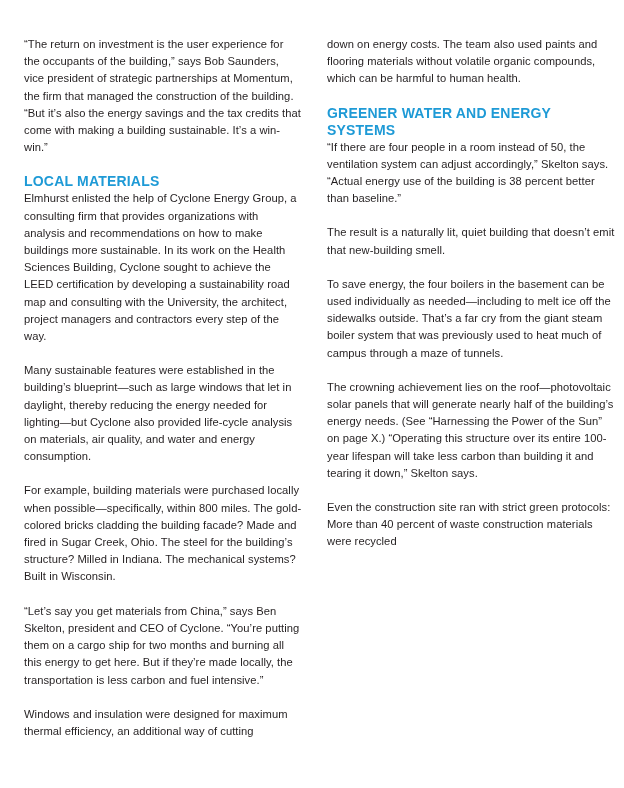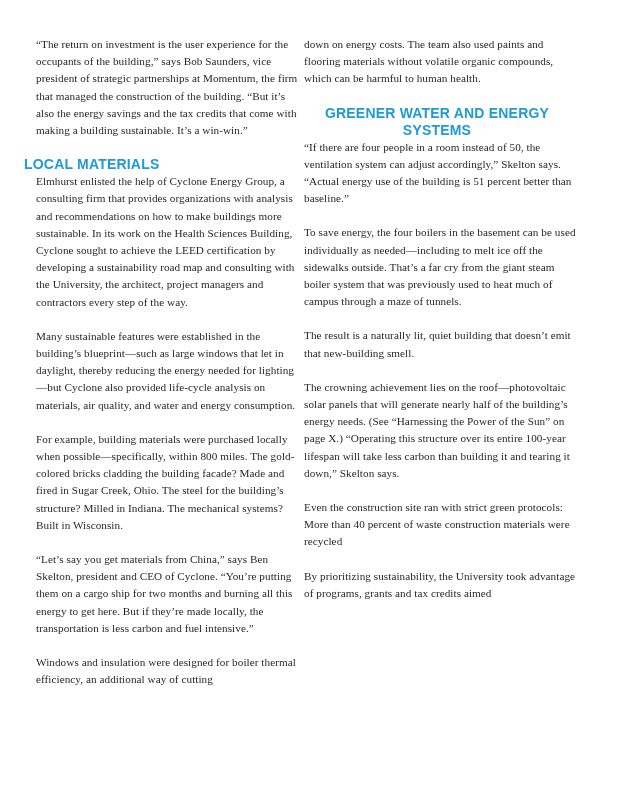--- a/index.html
+++ b/index.html
@@ -1,41 +1,40 @@
 <!DOCTYPE html>
 <html><head>
 <meta charset="utf-8">
 <style>
   html, body { margin: 0; padding: 0; background: #ffffff; }
   body { width: 624px; height: 788px; position: relative; overflow: hidden;
          font-family: "Liberation Sans", "DejaVu Sans", sans-serif; color: #231f20; }
   .col { position: absolute; top: 36px; }
   .col-left { left: 24px; width: 278px; }
-  .col-right { left: 292px; width: 290px; }
-  p { margin: 0 0 17px 12px; font-size: 11.2px; line-height: 17.2px; letter-spacing: 0.05px; font-family: Liberation Serif, serif; }
+  .col-right { left: 327px; width: 290px; }
+  p { margin: 0 0 17px 0; font-size: 11.2px; line-height: 17.2px; letter-spacing: 0.05px; }
   h2 { margin: 0; font-size: 14px; line-height: 17px; font-weight: bold; color: #1e9ad6;
        letter-spacing: 0.2px; text-transform: uppercase; }
   .h-left { margin-top: 0px; }
-  .col-right h2 { margin-top: 0; text-align: center; }
+  .col-right h2 { margin-top: 0; }
 </style>
 </head>
 <body>
 
 <div class="col col-left">
   <p>“The return on investment is the user experience for the occupants of the building,” says Bob Saunders, vice president of strategic partnerships at Momentum, the firm that managed the construction of the building. “But it’s also the energy savings and the tax credits that come with making a building sustainable. It’s a win-win.”</p>
   <h2 class="h-left">LOCAL MATERIALS</h2>
   <p>Elmhurst enlisted the help of Cyclone Energy Group, a consulting firm that provides organizations with analysis and recommendations on how to make buildings more sustainable. In its work on the Health Sciences Building, Cyclone sought to achieve the LEED certification by developing a sustainability road map and consulting with the University, the architect, project managers and contractors every step of the way.</p>
   <p>Many sustainable features were established in the building’s blueprint—such as large windows that let in daylight, thereby reducing the energy needed for lighting—but Cyclone also provided life-cycle analysis on materials, air quality, and water and energy consumption.</p>
   <p>For example, building materials were purchased locally when possible—specifically, within 800 miles. The gold-colored bricks cladding the building facade? Made and fired in Sugar Creek, Ohio. The steel for the building’s structure? Milled in Indiana. The mechanical systems? Built in Wisconsin.</p>
   <p>“Let’s say you get materials from China,” says Ben Skelton, president and CEO of Cyclone. “You’re putting them on a cargo ship for two months and burning all this energy to get here. But if they’re made locally, the transportation is less carbon and fuel intensive.”</p>
-  <p>Windows and insulation were designed for boiler thermal efficiency, an additional way of cutting</p>
+  <p>Windows and insulation were designed for maximum thermal efficiency, an additional way of cutting</p>
 </div>
 
 <div class="col col-right">
   <p>down on energy costs. The team also used paints and flooring materials without volatile organic compounds, which can be harmful to human health.</p>
   <h2>GREENER WATER AND ENERGY SYSTEMS</h2>
-  <p>“If there are four people in a room instead of 50, the ventilation system can adjust accordingly,” Skelton says. “Actual energy use of the building is 51 percent better than baseline.”</p>
+  <p>“If there are four people in a room instead of 50, the ventilation system can adjust accordingly,” Skelton says. “Actual energy use of the building is 38 percent better than baseline.”</p>
+  <p>The result is a naturally lit, quiet building that doesn’t emit that new-building smell.</p>
   <p>To save energy, the four boilers in the basement can be used individually as needed—including to melt ice off the sidewalks outside. That’s a far cry from the giant steam boiler system that was previously used to heat much of campus through a maze of tunnels.</p>
-  <p>The result is a naturally lit, quiet building that doesn’t emit that new-building smell.</p>
   <p>The crowning achievement lies on the roof—photovoltaic solar panels that will generate nearly half of the building’s energy needs. (See “Harnessing the Power of the Sun” on page X.) “Operating this structure over its entire 100-year lifespan will take less carbon than building it and tearing it down,” Skelton says.</p>
   <p>Even the construction site ran with strict green protocols: More than 40 percent of waste construction materials were recycled</p>
-  <p>By prioritizing sustainability, the University took advantage of programs, grants and tax credits aimed</p>
 </div>
 
 </body></html>

